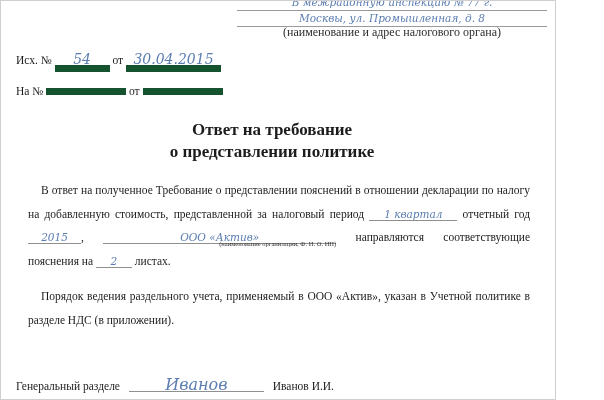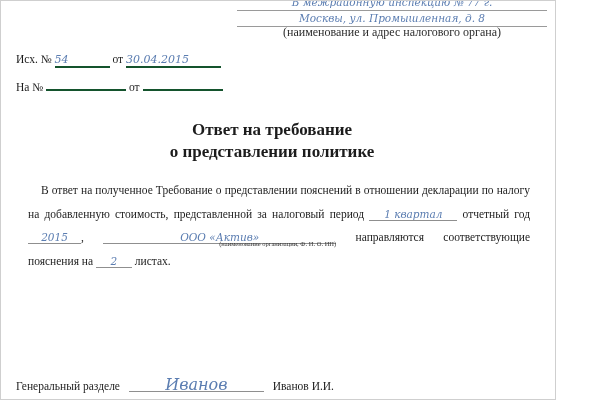--- a/index.html
+++ b/index.html
@@ -39,23 +39,23 @@
     line-height:9px;
   }
   
   .ref-block{
     position:absolute; left:15px; top:52px;
     font-size:11.5px;
   }
   .ref-row{margin-bottom:13px; white-space:nowrap;}
   .blank{
     display:inline-block;
-    border-bottom:2px solid #14532d;
-    text-align:left;
-    font-size:11px;
+    border-bottom:7px solid #14532d;
+    text-align:center;
+    font-size:14px;
     line-height:12px;
     vertical-align:baseline;
   }
   .w55{width:55px}.w95{width:95px}.w80{width:80px}
   
   .title{
     position:absolute; top:118px; left:0; right:12px;
     text-align:center;
     font-weight:bold;
     font-size:17px;
@@ -133,20 +133,21 @@
 
   <div class="body-text">
     <p><span>В ответ на полученное Требование о представлении пояснений в отношении декларации по налогу на добавленную стоимость, представленной за налоговый период</span>
       <span class="fill w85 hw">1 квартал</span>
       <span>отчетный год</span>
       <span class="fill w50 hw">2015</span><span>,</span>
       <span class="org-wrap"><span class="fill org-fill hw">ООО «Актив»</span><span class="org-caption">(наименование организации, Ф. И. О. ИП)</span></span>
       <span>направляются соответствующие пояснения на</span>
       <span class="fill w30 hw">2</span>
       <span>листах.</span></p>
+    <p>Порядок ведения раздельного учета, применяемый в ООО «Актив», указан в Учетной политике в разделе НДС (в приложении).</p>
   </div>
 
   <div class="signature">
     <span>Генеральный разделе</span>
     <span class="sign-blank hw">Иванов</span>
     <span>Иванов И.И.</span>
   </div>
 
 </div>
 

